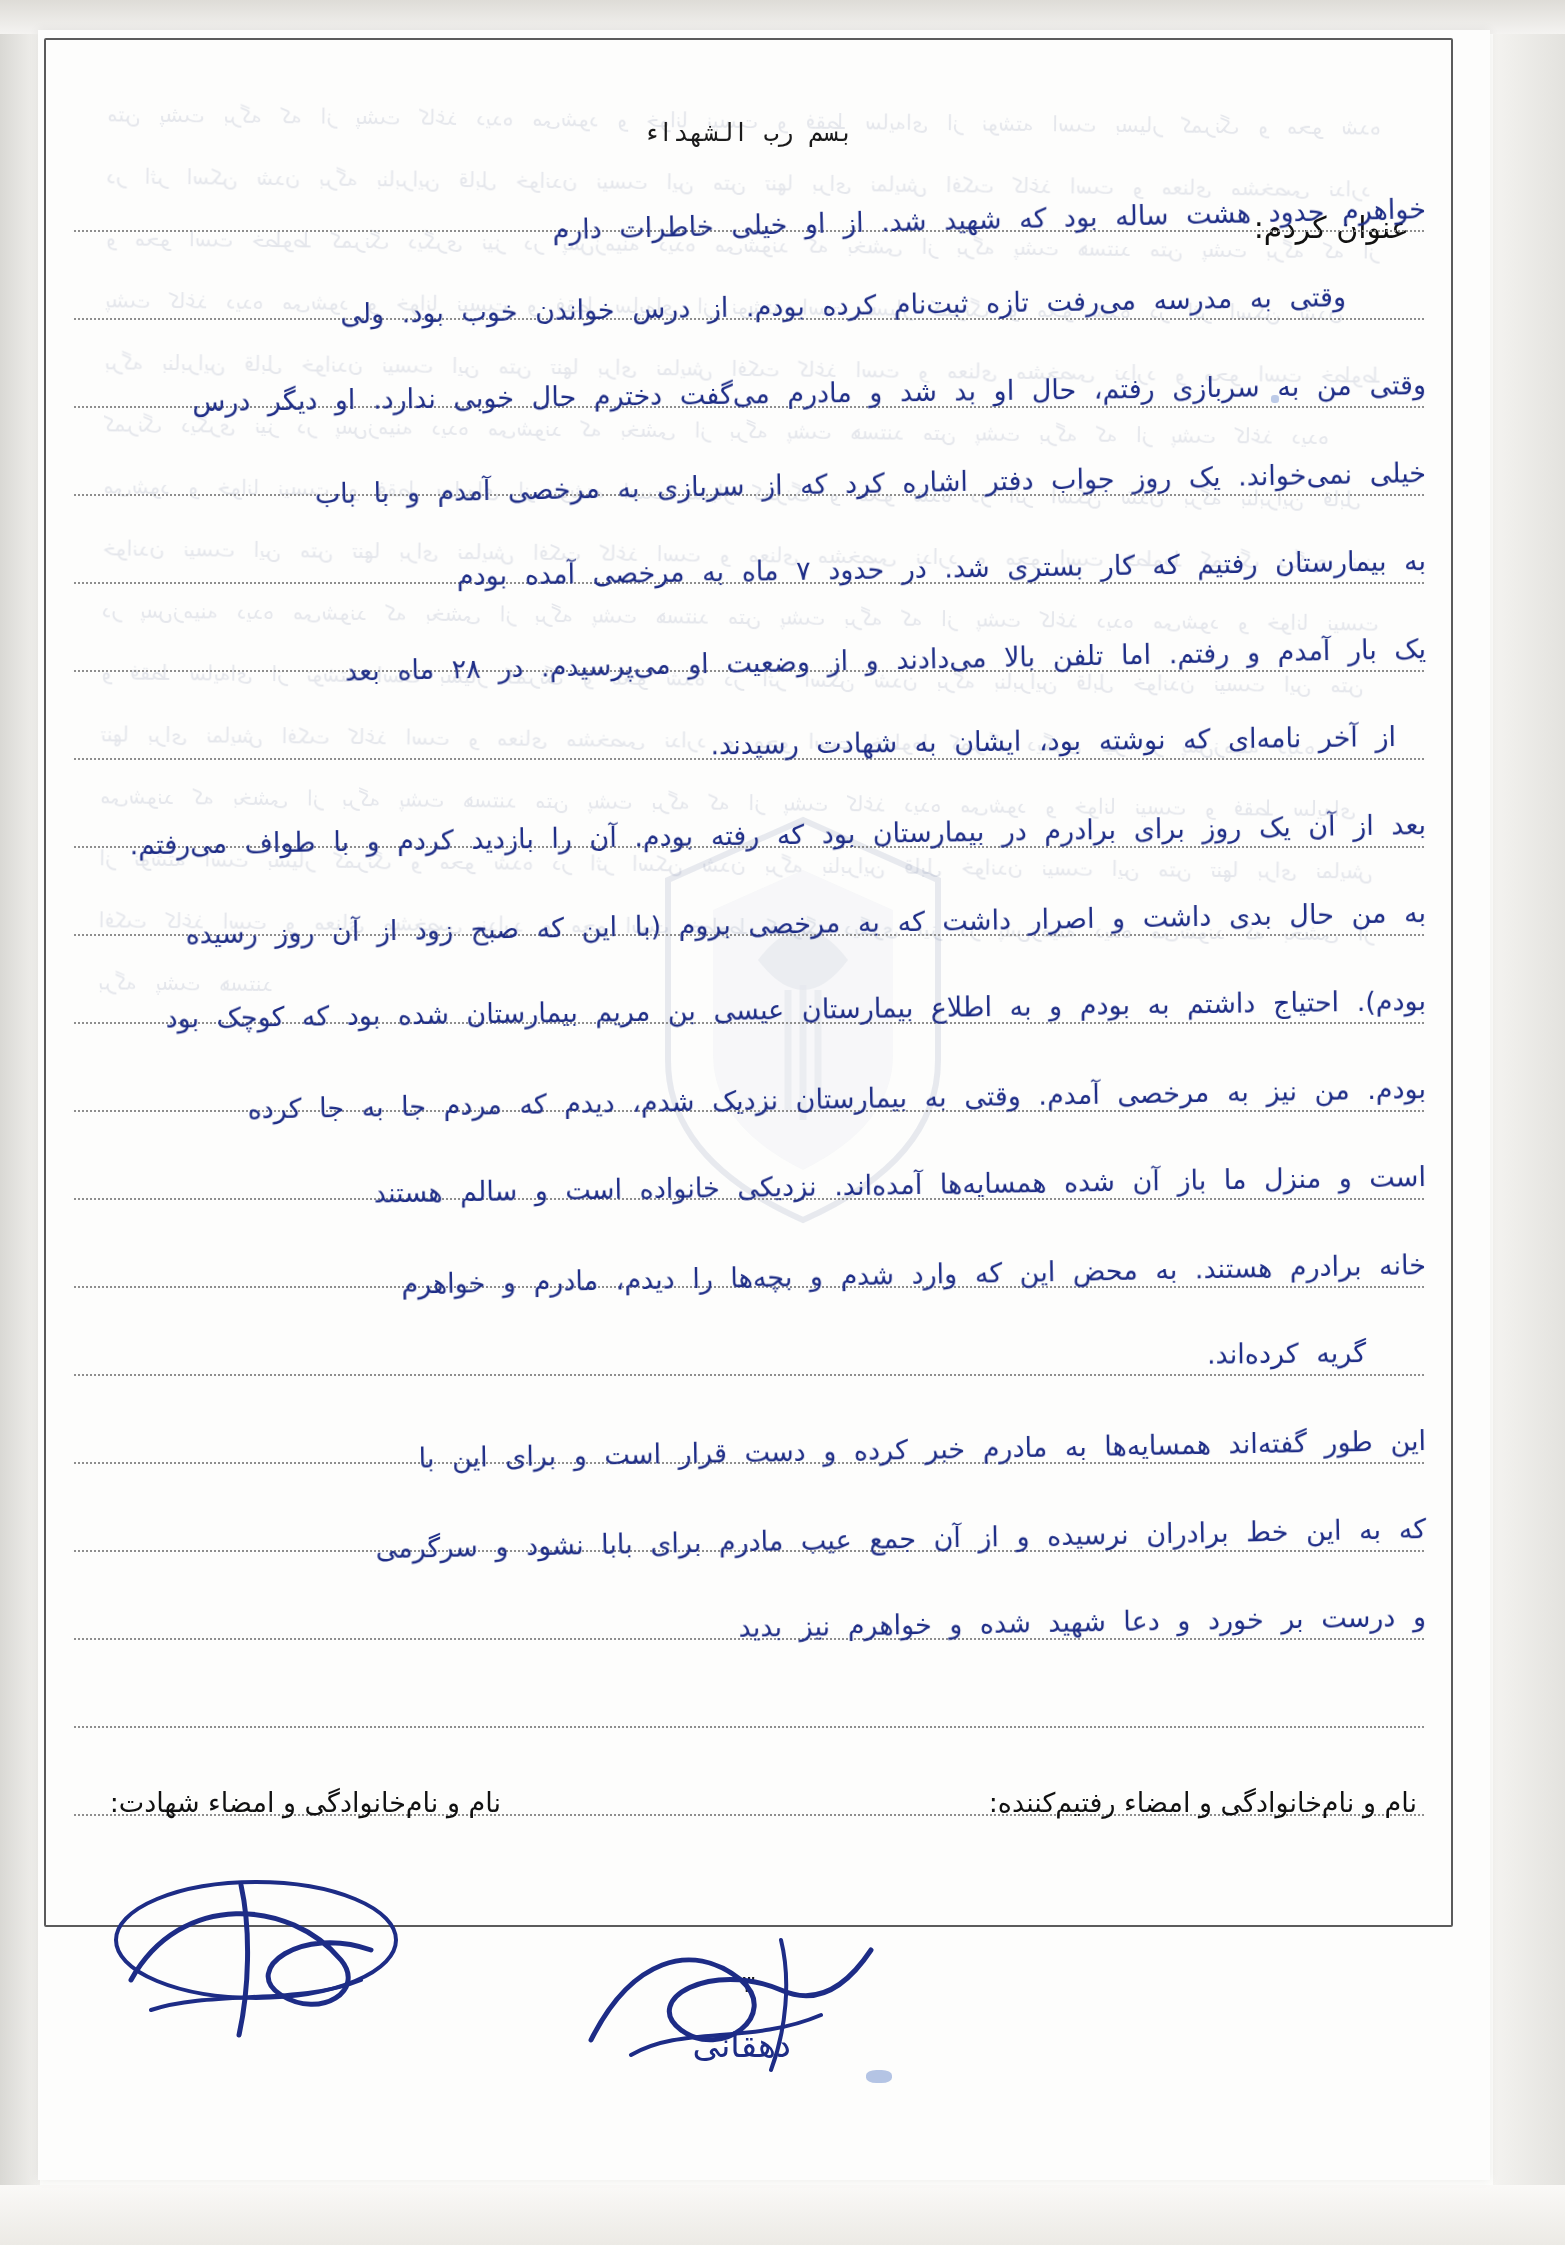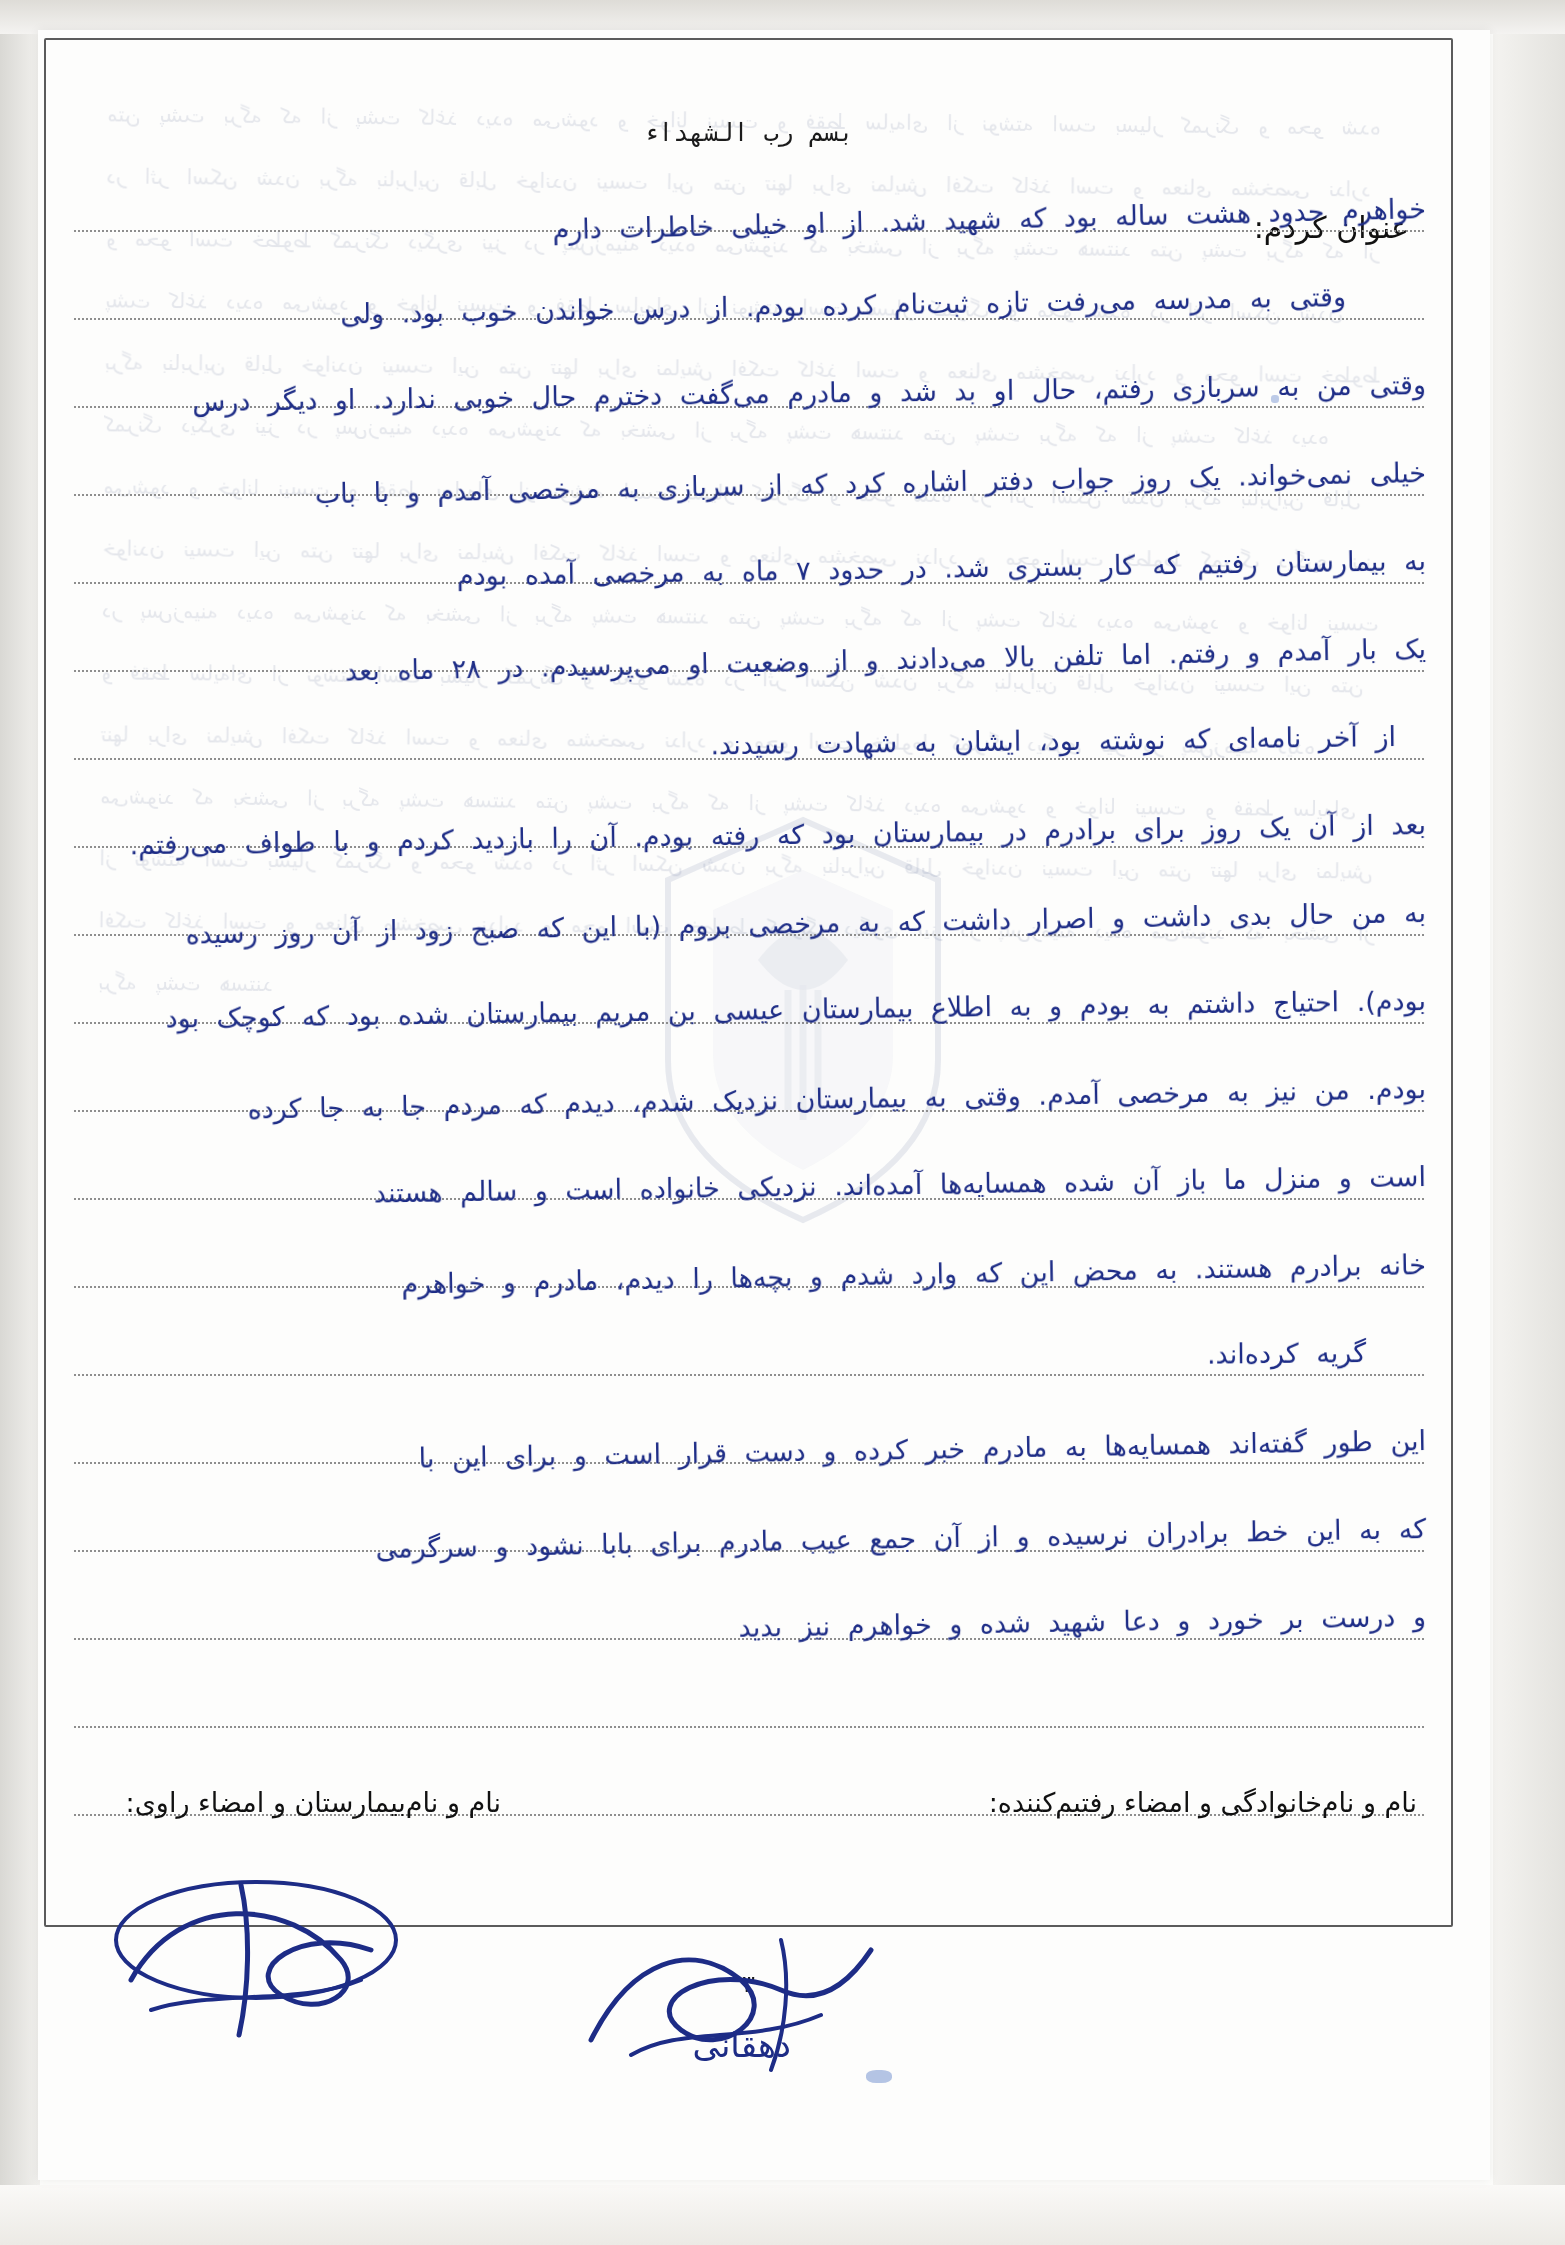--- a/index.html
+++ b/index.html
@@ -322,21 +322,21 @@
         <div class="hw-line" style="top:972px;right:0;   transform:rotate(-0.9deg);">است و منزل ما باز آن شده همسایه‌ها آمده‌اند. نزدیکی خانواده است و سالم هستند</div>
         <div class="hw-line" style="top:1060px;right:0;  transform:rotate(-1.1deg);">خانه برادرم هستند. به محض این که وارد شدم و بچه‌ها را دیدم، مادرم و خواهرم</div>
         <div class="hw-line indent-2" style="top:1148px;right:60px;transform:rotate(-0.6deg);">گریه کرده‌اند.</div>
         <div class="hw-line" style="top:1236px;right:0;  transform:rotate(-1.0deg);">این طور گفته‌اند همسایه‌ها به مادرم خبر کرده و دست قرار است و برای این با</div>
         <div class="hw-line" style="top:1324px;right:0;  transform:rotate(-1.1deg);">که به این خط برادران نرسیده و از آن جمع عیب مادرم برای بابا نشود و سرگرمی</div>
         <div class="hw-line" style="top:1412px;right:0;  transform:rotate(-0.9deg);">و درست بر خورد و دعا شهید شده و خواهرم نیز بدید</div>
       </div>
 
       <div class="footer-fields">
         <div class="field-interviewer">نام و نام‌خانوادگی و امضاء رفتیم‌کننده:</div>
-        <div class="field-narrator-signature-label">نام و نام‌بیمارستان و امضاء راوی:</div>
+        <div class="field-narrator-signature-label">نام و نام‌خانوادگی و امضاء شهادت:</div>
       </div>
 
       <div class="page-number">۳</div>
 
       <svg class="signature sig-interviewer" viewBox="0 0 320 160" aria-hidden="true">
         <path d="M20 120 C60 40, 120 20, 170 60 C210 95, 150 140, 110 110 C70 80, 140 40, 210 70 C250 88, 280 60, 300 30" fill="none" stroke="#1d2c86" stroke-width="5" stroke-linecap="round"></path>
         <path d="M60 135 C110 105, 180 125, 250 95" fill="none" stroke="#1d2c86" stroke-width="4" stroke-linecap="round"></path>
         <path d="M210 20 C220 60, 215 110, 200 150" fill="none" stroke="#1d2c86" stroke-width="4" stroke-linecap="round"></path>
       </svg>
 

